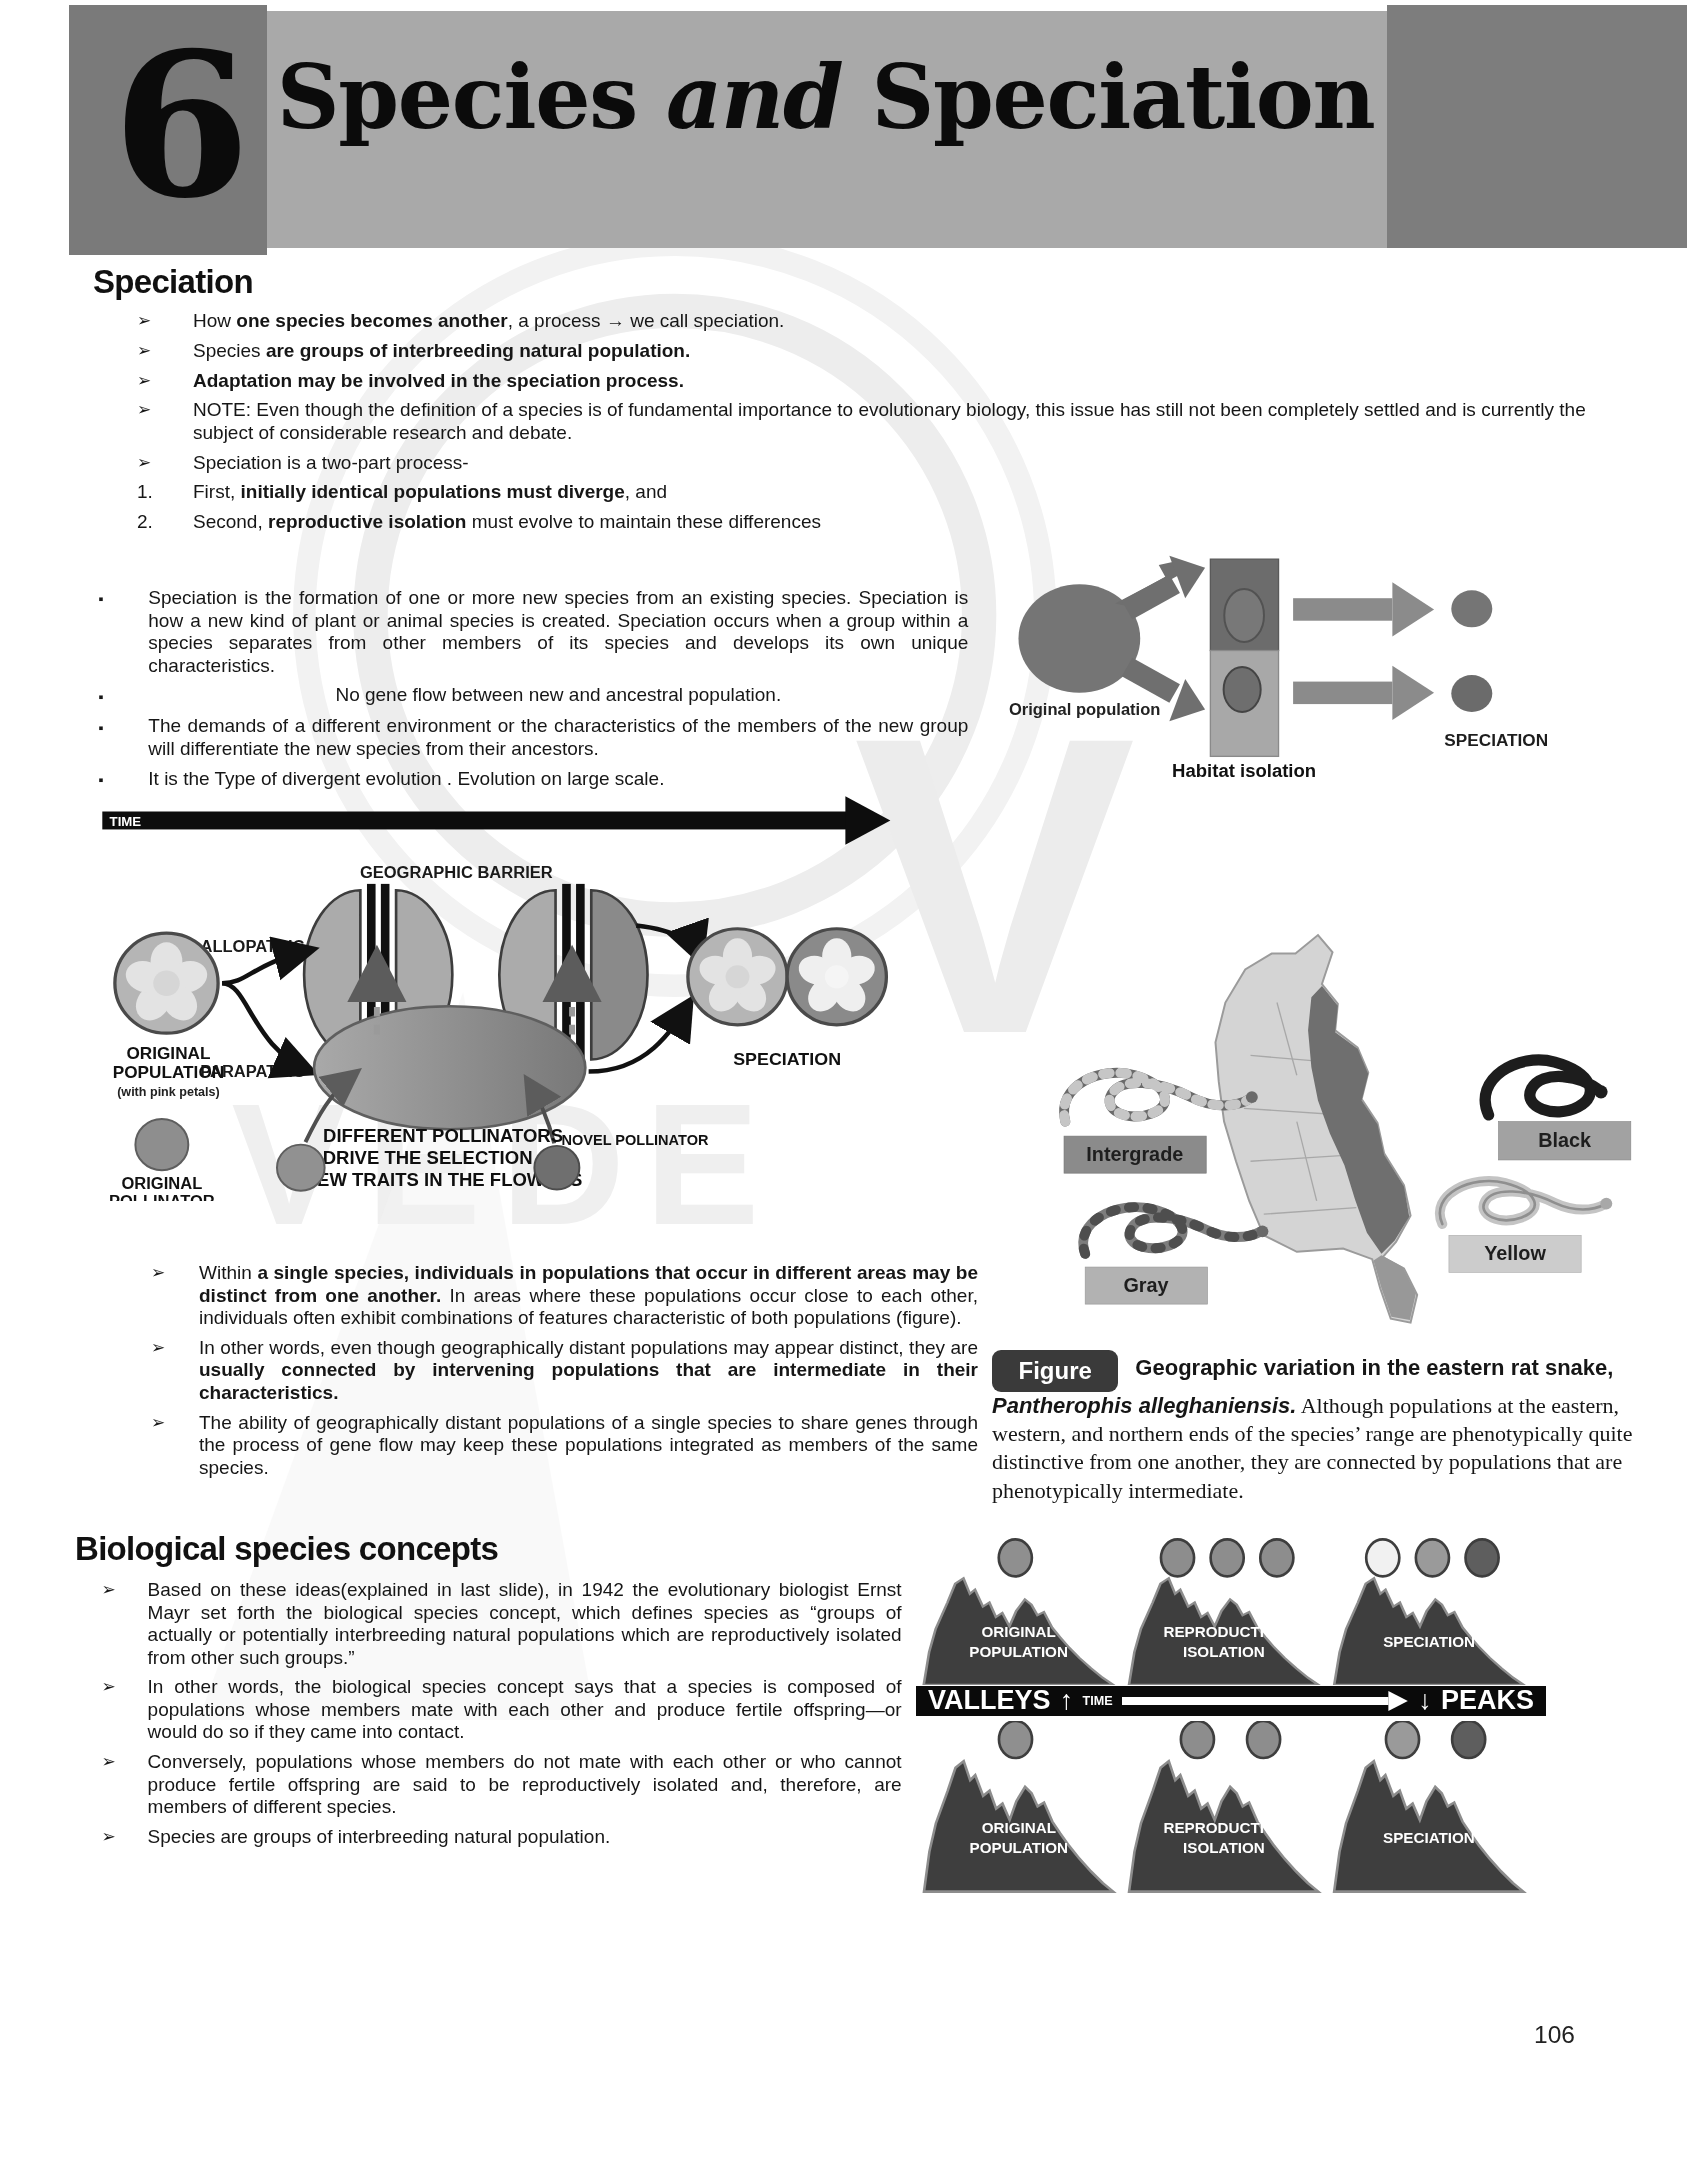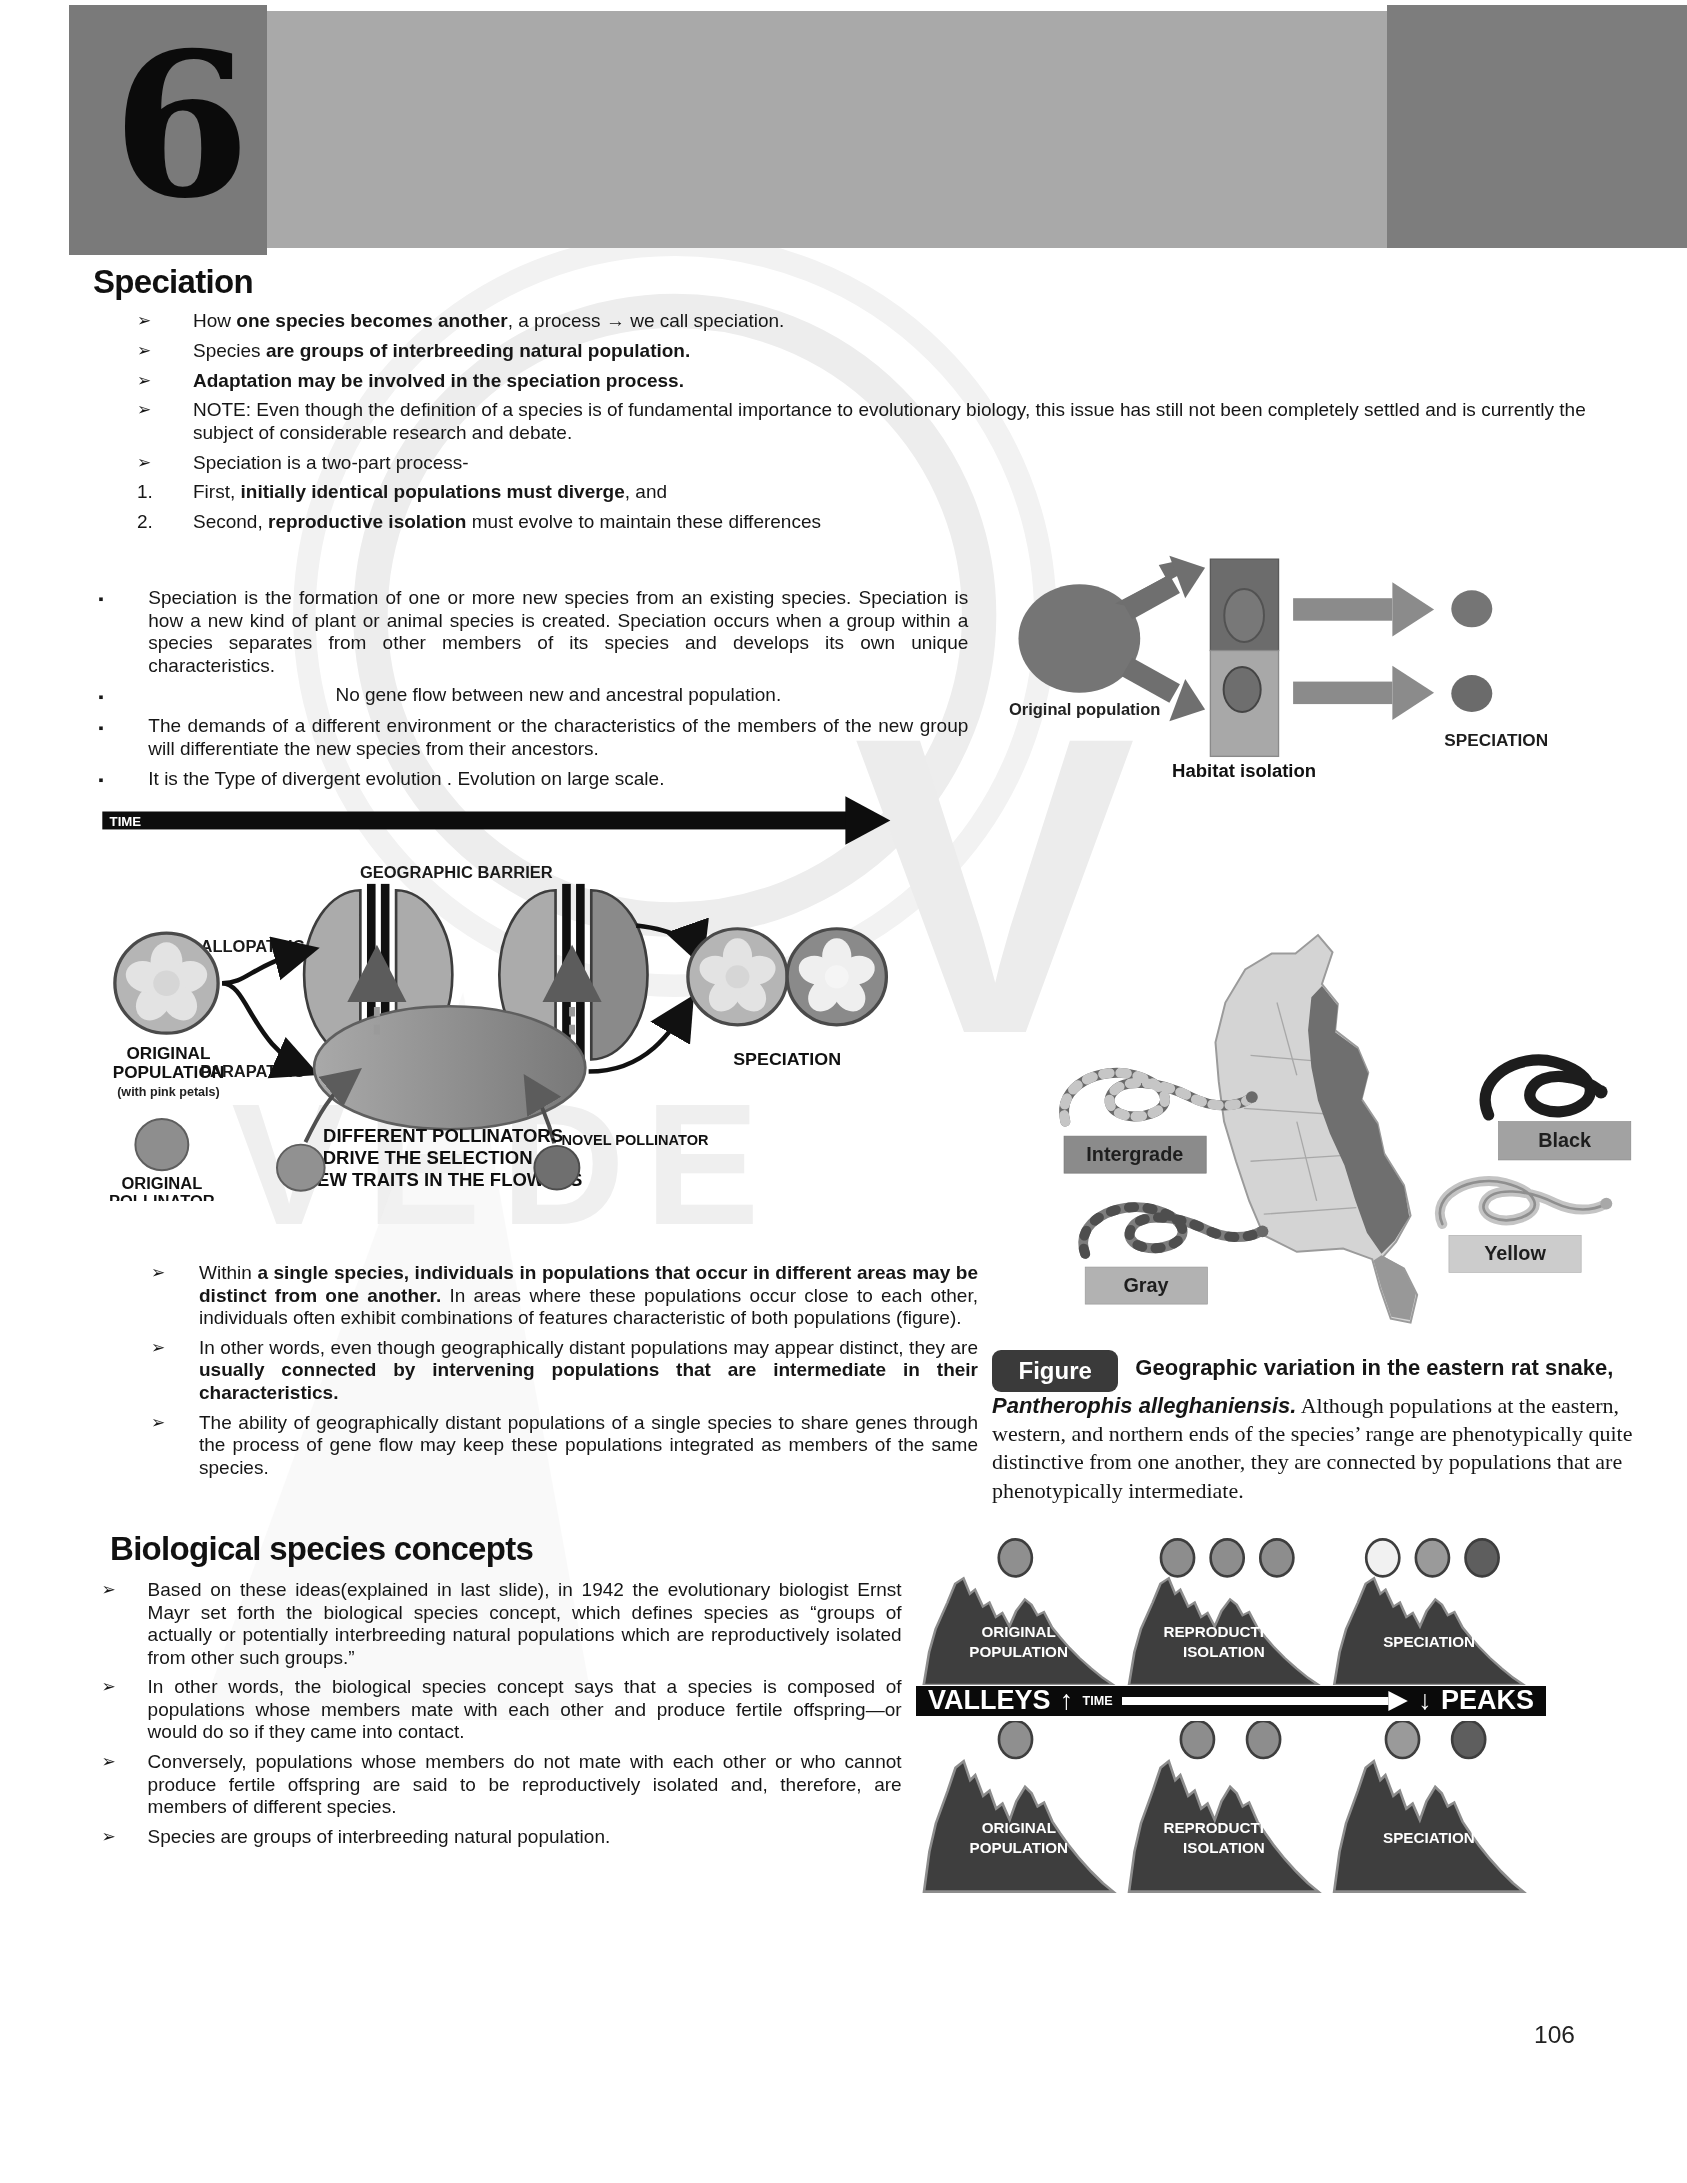--- a/index.html
+++ b/index.html
@@ -59,20 +59,21 @@
     <text id="wm-text" x="350" y="1850" font-family="Liberation Sans, sans-serif" font-weight="bold" font-size="260" letter-spacing="30" fill="#efefef">VEDE</text>
     <path d="M300,2600 L700,1500 L900,2600 Z" fill="#f3f3f3" opacity="0.5"></path>
   </svg>
 
   <div id="content">
 
     <div class="hdr-band"></div>
     <div class="hdr-left"></div>
     <div class="hdr-right"></div>
     <div class="chapter-num">6</div>
+    <div class="page-title"><span>Species </span><em>and</em><span> Speciation</span></div>
 
     <div class="sec-head" style="left:93px;top:263px;">Speciation</div>
     <div id="spec-arrows" class="blist" style="left:93px;top:310px;width:1522px;">
         <div class="b-row">
           <span class="mk">➢</span>
           <div class="tx" style="flex: 1 1 0%;"><span>How </span><b>one species becomes another</b><span>, a process → we call speciation.</span></div>
         </div>
         <div class="b-row">
           <span class="mk">➢</span>
           <div class="tx" style="flex: 1 1 0%;"><span>Species </span><b>are groups of interbreeding natural population.</b></div>
@@ -307,21 +308,21 @@
         <circle cx="938" cy="424" r="9" fill="#a8a8a8" stroke="none"></circle>
       </g>
       <rect x="700" y="472" width="200" height="56" fill="#cccccc" stroke="#b0b0b0"></rect>
       <text x="800" y="510" text-anchor="middle" font-size="30" font-weight="600" fill="#1e1e1e">Yellow</text>
     </svg>
 
     <div id="map-caption">
       <span class="fig-badge">Figure</span><span class="cap-b">Geographic variation in the eastern rat snake, </span><span class="cap-bi">Pantherophis alleghaniensis.</span><span class="cap-serif">  Although populations at the eastern, western, and northern ends of the species’ range are phenotypically quite distinctive from one another, they are connected by populations that are phenotypically intermediate.</span>
     </div>
 
-    <div class="sec-head" style="left:110px;top:1530px;">Biological species concepts</div>
+    <div class="sec-head" style="left:75px;top:1530px;">Biological species concepts</div>
     <div id="bio-list" class="blist" style="left:93px;top:1579px;width:834px;">
         <div class="b-row">
           <span class="mk">➢</span>
           <div class="tx just" style="width: 754px;"><span>Based on these ideas(explained in last slide), in 1942 the evolutionary biologist Ernst Mayr set forth the biological species concept, which defines species as “groups of actually or potentially interbreeding natural populations which are reproductively isolated from other such groups.”</span></div>
         </div>
         <div class="b-row">
           <span class="mk">➢</span>
           <div class="tx just" style="width: 754px;"><span>In other words, the biological species concept says that a species is composed of populations whose members mate with each other and produce fertile offspring—or would do so if they came into contact.</span></div>
         </div>
         <div class="b-row">

